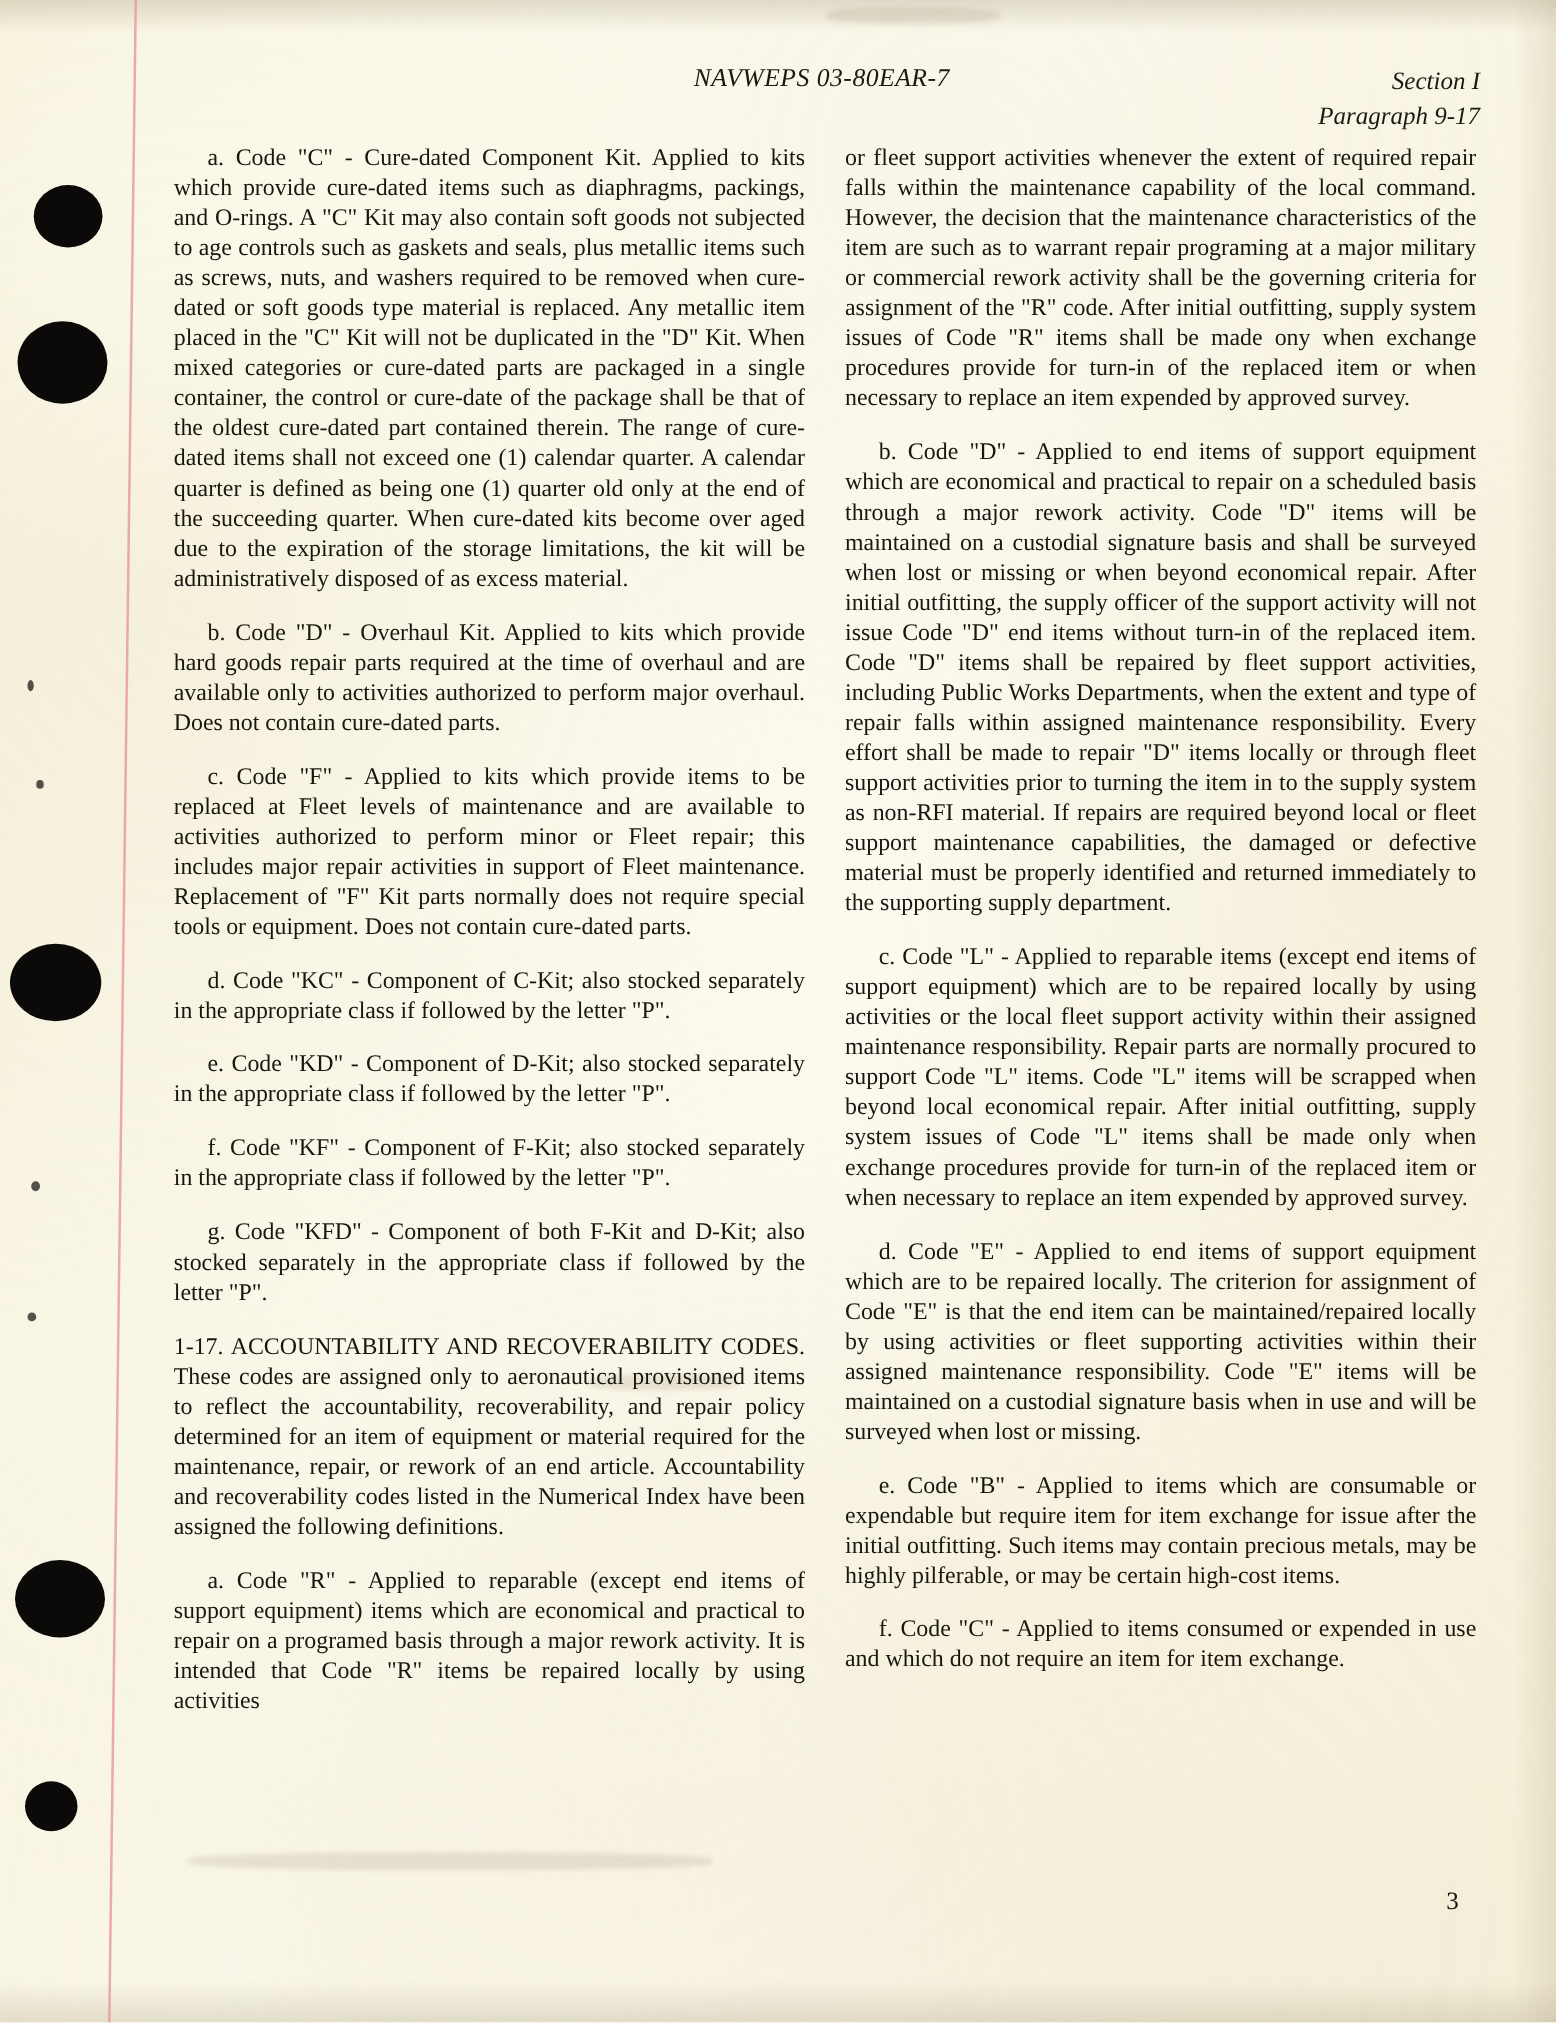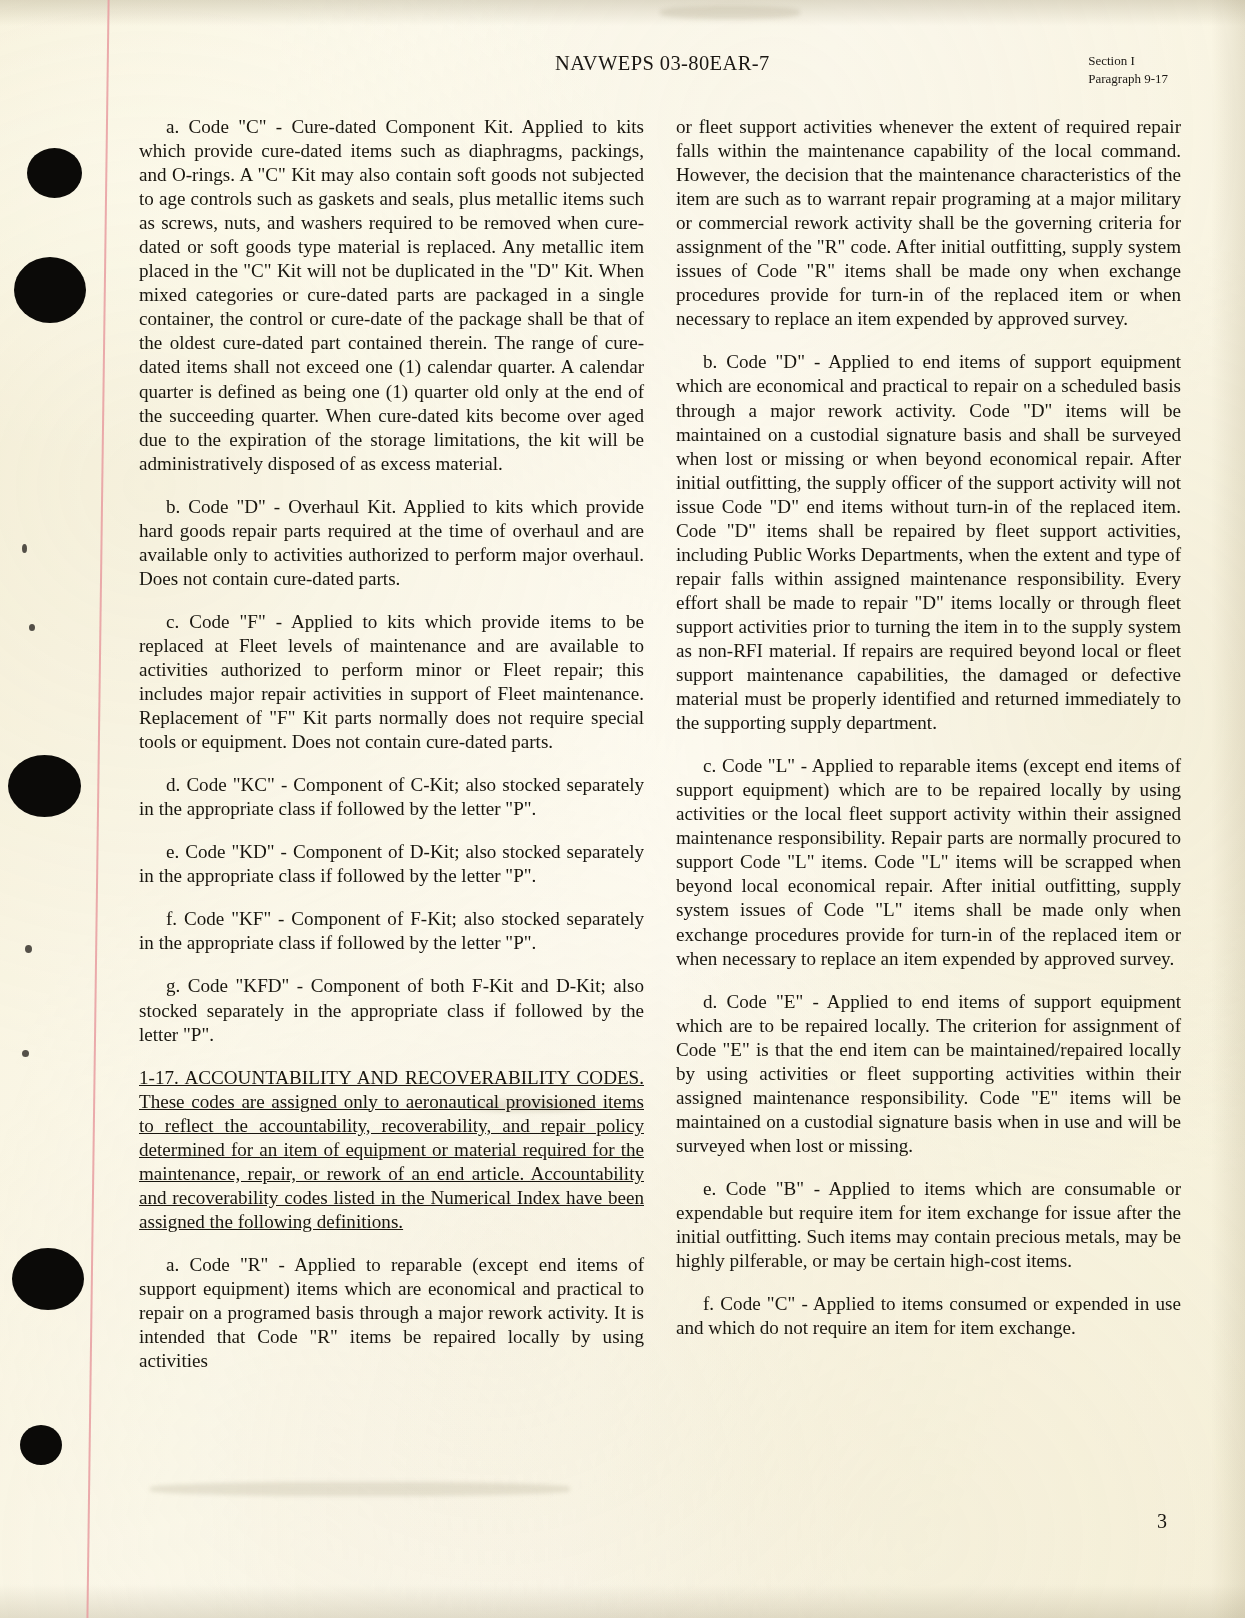--- a/index.html
+++ b/index.html
@@ -81,37 +81,38 @@
     background: #2b2722;
     border-radius: 50%;
     opacity: .8;
   }
 
   
   .running-head {
     position: absolute;
     top: 52px;
     left: 140px;
-    right: 60px;
+    right: 44px;
     height: 58px;
+    font-style: italic;
   }
   .doc-number {
     position: absolute;
     left: 415px;
     top: 0;
     font-size: 20.5px;
     letter-spacing: .4px;
     color: #1b1814;
   }
   .head-right {
     position: absolute;
     right: 17px;
     top: 0;
-    text-align: left;
-    font-size: 13px;
+    text-align: right;
+    font-size: 20px;
     line-height: 1.38;
     color: #1b1814;
   }
   .head-right div { white-space: nowrap; }
 
   
   .body-columns {
     position: absolute;
     top: 115px;
     left: 139px;
@@ -130,21 +131,21 @@
     text-align: justify;
     text-align-last: left;
     color: #19160f;
     text-indent: 27px;
     -webkit-font-smoothing: none;
   }
   p.para.noindent { text-indent: 0; }
   p.para.last { margin-bottom: 0; }
 
   
-  p.para.heading-para { text-indent: 0; text-decoration: underline; }
+  p.para.heading-para { text-indent: 0; }
 
   
   .folio {
     position: absolute;
     right: 78px;
     bottom: 85px;
     font-size: 20px;
     color: #17140f;
   }
 

